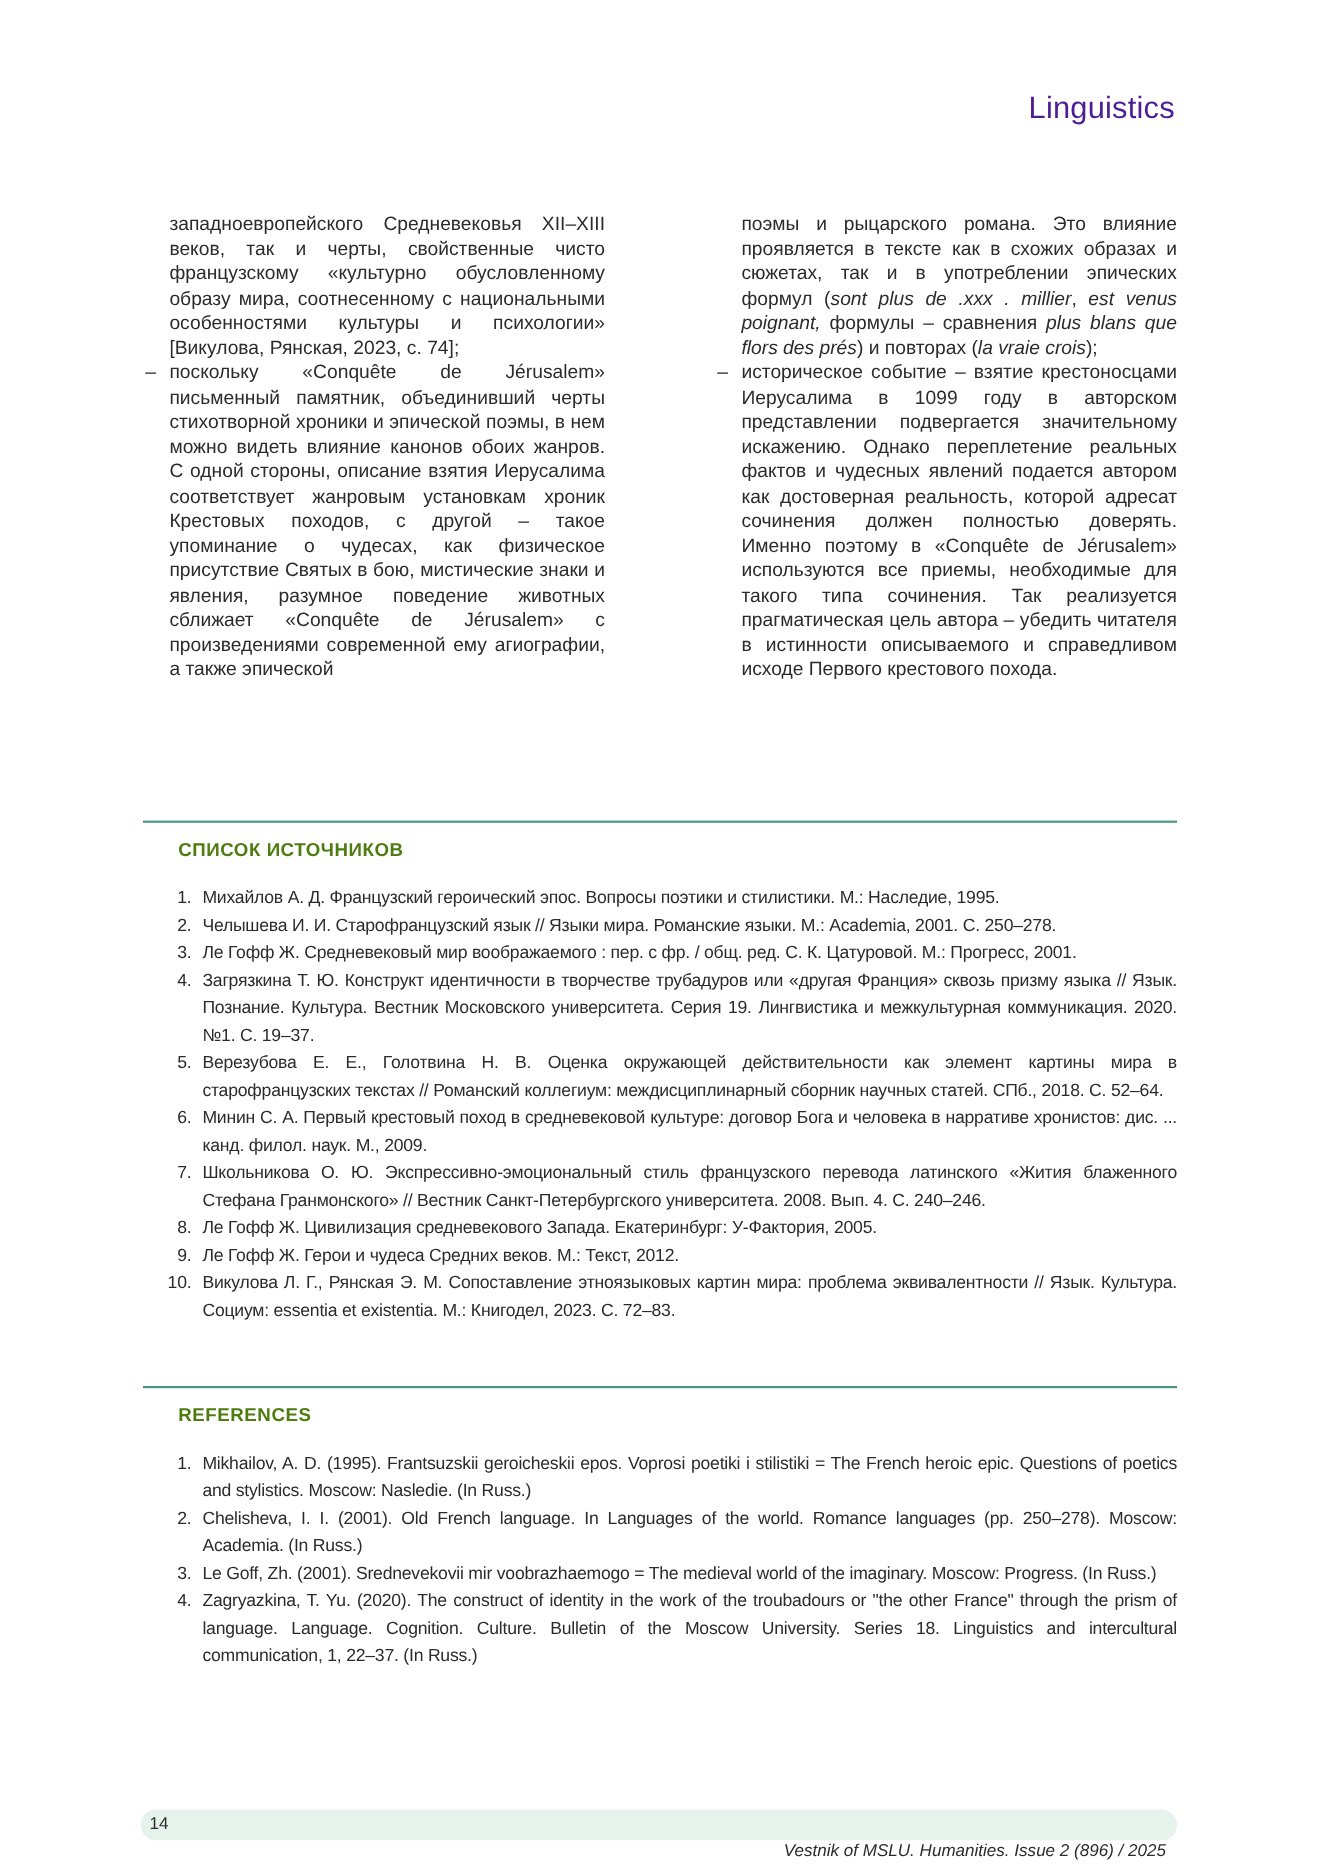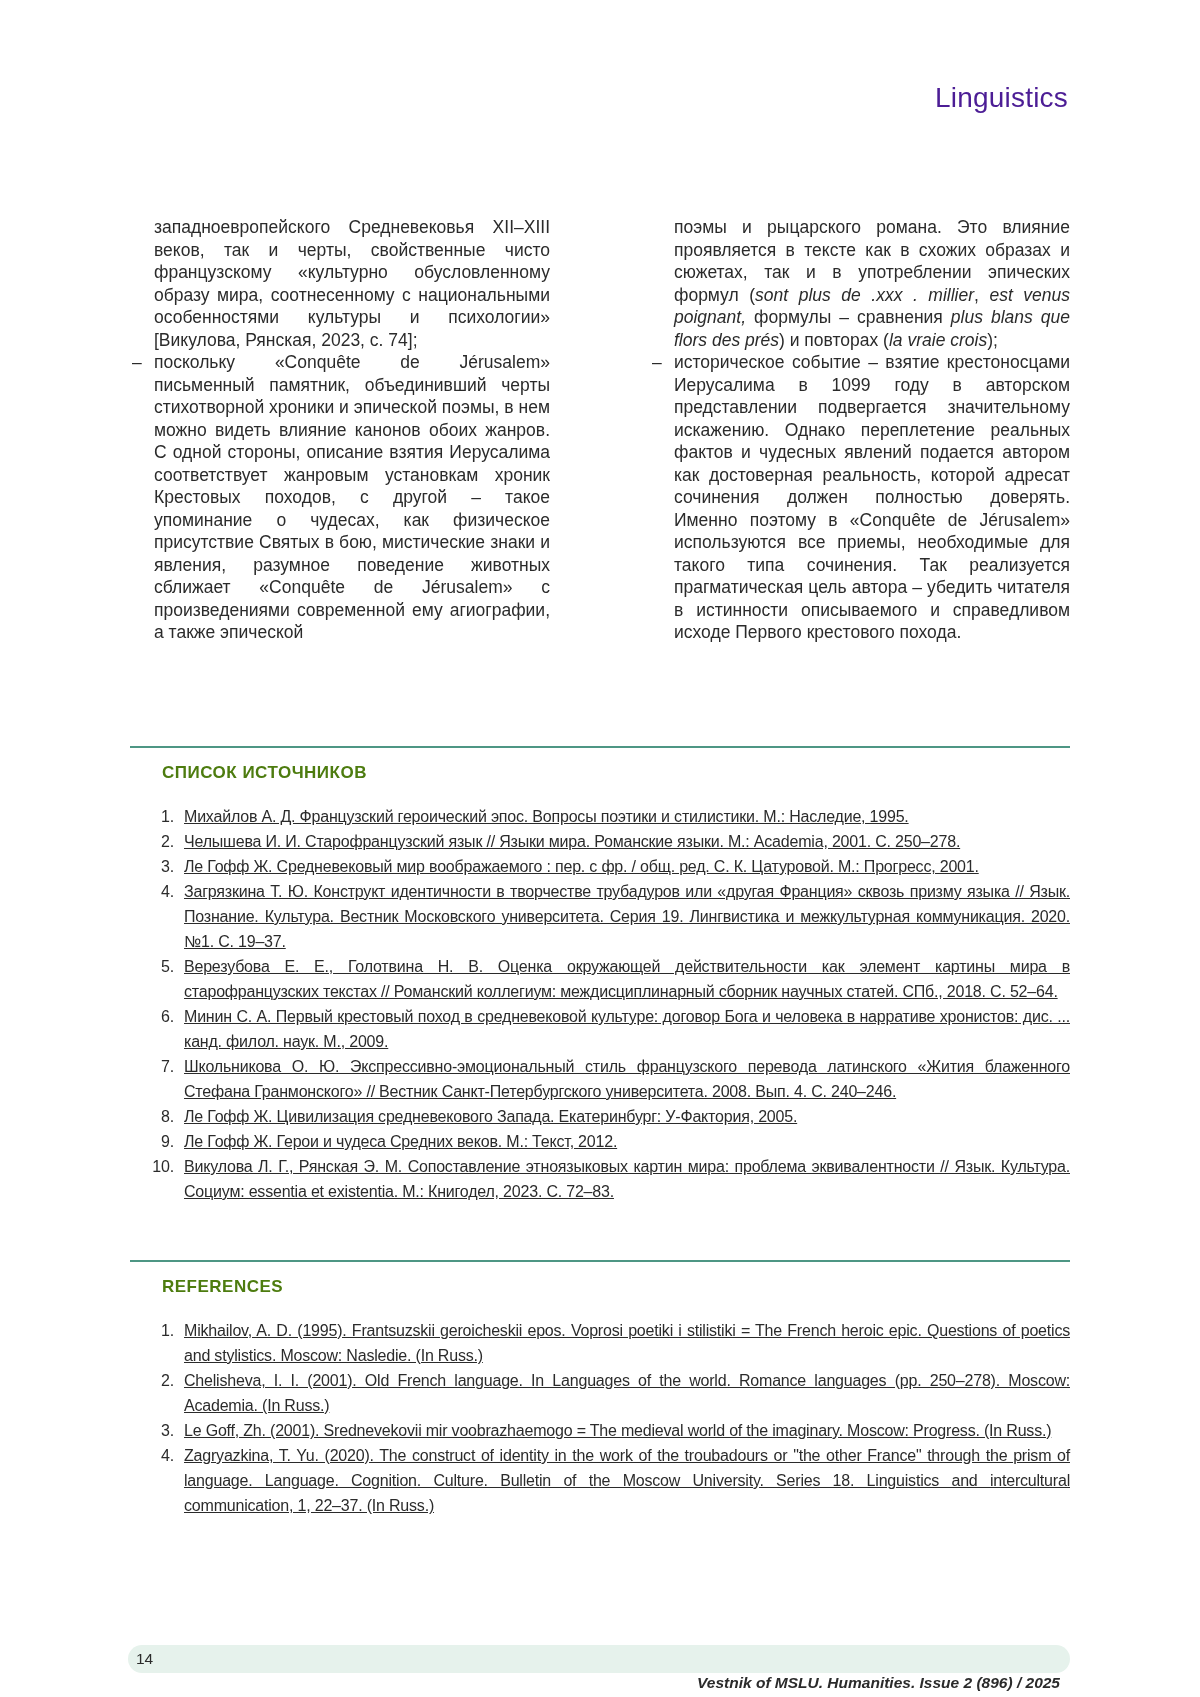--- a/index.html
+++ b/index.html
@@ -15,21 +15,21 @@
   .running-head {
     position:absolute;
     top:82px; left:130px; width:938px;
     text-align:right;
     font-size:28px;
     color:#4c1d95;
     letter-spacing:0.2px;
   }
   .columns {
     position:absolute;
-    top:216px; left:130px; width:940px;
+    top:192px; left:130px; width:940px;
     display:flex;
     justify-content:space-between;
   }
   .col {
     width:420px;
     font-size:17.5px;
     line-height:22.5px;
     text-align:justify;
   }
   .hang-item { position:relative; padding-left:24px; }
@@ -47,33 +47,33 @@
     letter-spacing:0.5px;
   }
   .ref-list {
     margin-top:21px;
     font-size:16px;
     line-height:25px;
     letter-spacing:-0.2px;
   }
   .ref-item { display:flex; }
   .ref-num { flex:none; width:44px; text-align:right; }
-  .ref-body { flex:1; margin-left:10px; text-align:justify;text-decoration:underline; }
+  .ref-body { flex:1; margin-left:10px; text-align:justify; }
   .footer-bar {
     position:absolute;
     top:1645px; left:128px; width:942px; height:28px;
     background:#e6f2ec;
     display:flex;
     align-items:center;
     justify-content:space-between;
     padding:0 10px 0 8px;
     font-size:15.5px;
     border-radius:14px;
   }
-  .journal { font-weight:bold; font-style:italic;margin-top:48px; }
+  .journal { font-weight:normal; font-style:italic;margin-top:48px; }
 </style>
 </head>
 <body>
 
 <div class="running-head">Linguistics</div>
 
 <div class="columns">
   <div class="col">
     <p class="hang-item">
       <span class="dash"></span>

